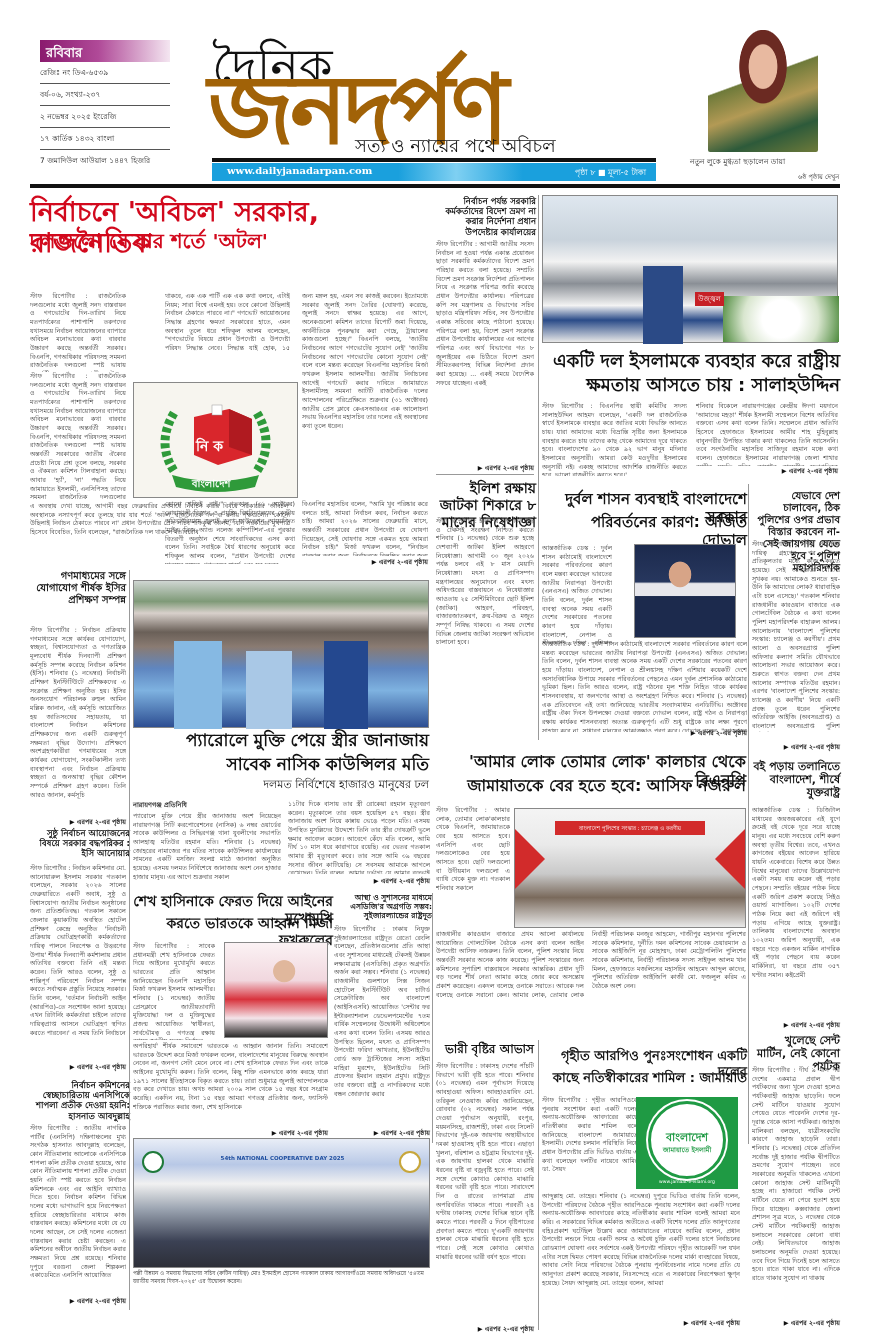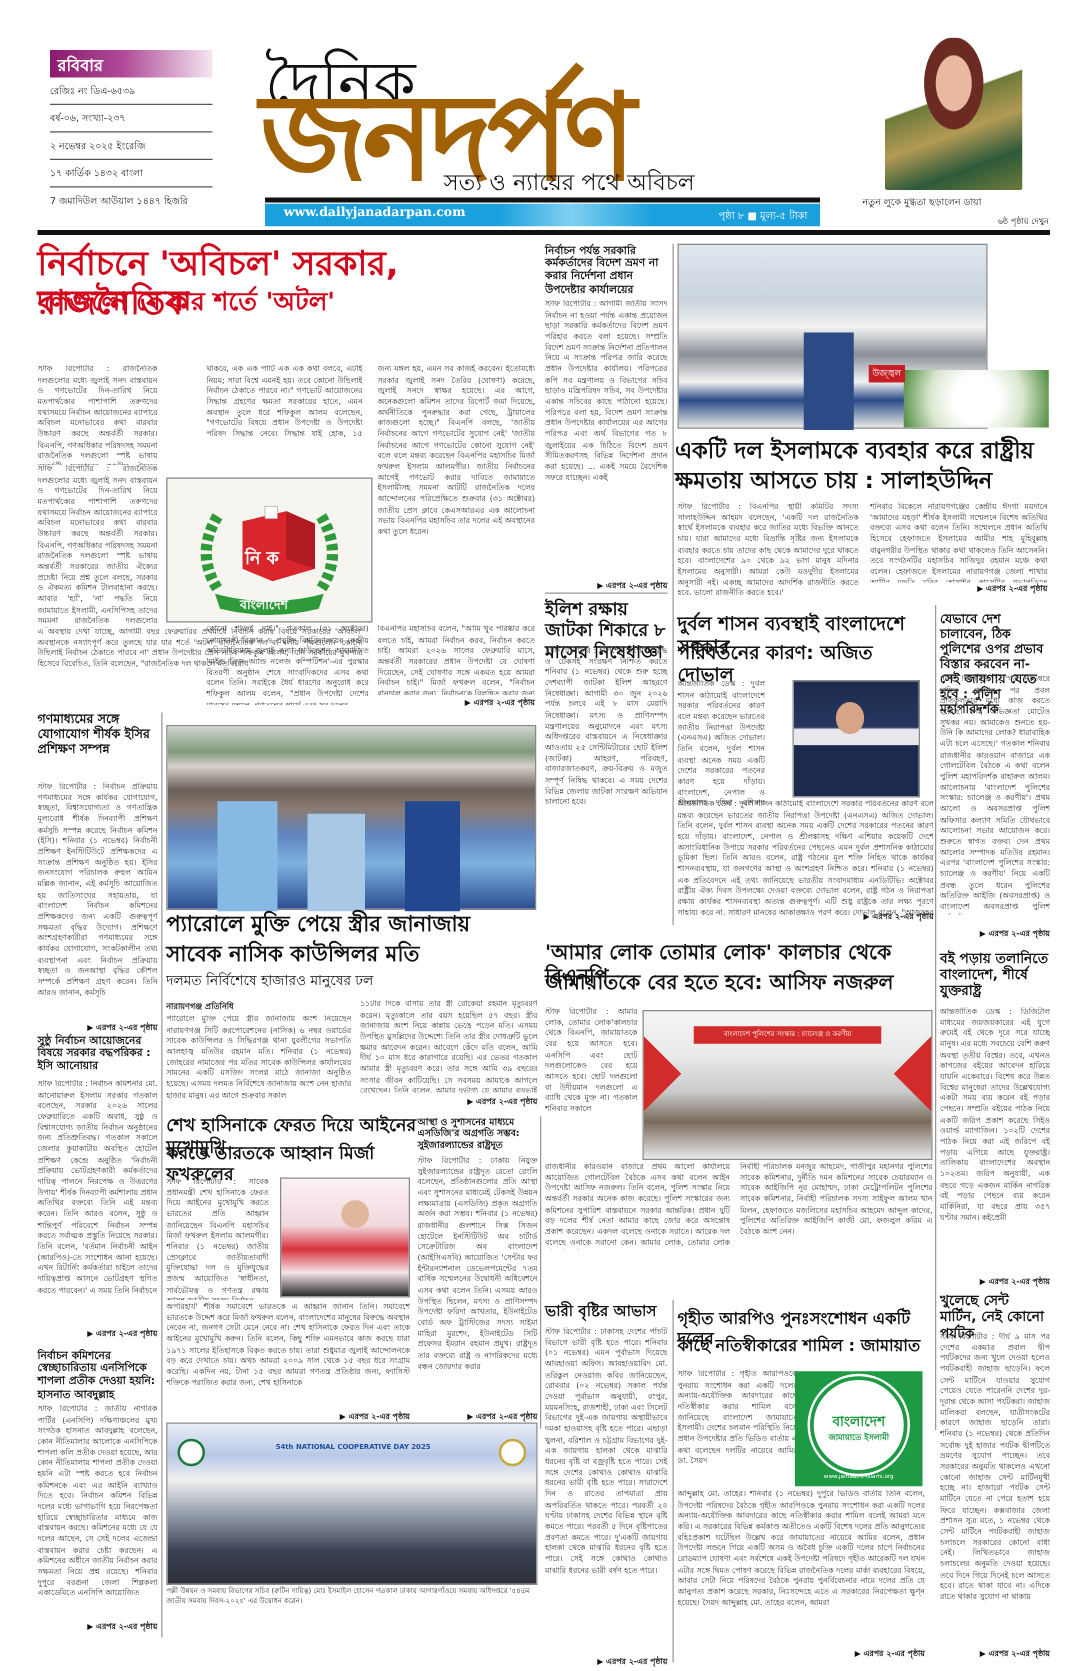--- a/index.html
+++ b/index.html
@@ -16,21 +16,21 @@
 .mast-rule{left:212px;top:158px;width:444px;height:4px;background:#111}
 .urlbar{left:212px;top:163px;width:444px;height:18px;background:linear-gradient(90deg,#1aa0dd 0%,#1aa0dd 42%,#7fd0f2 55%,#1aa0dd 70%,#1aa0dd 100%)}
 .urlbar .url{position:absolute;left:15px;top:2px;font-family:"DejaVu Serif",serif;font-size:10px;color:#fff;font-weight:bold}
 .urlbar .price{position:absolute;right:10px;top:3px;font-size:8px;color:#fff}
 .celeb{left:708px;top:30px;width:110px;height:122px;background:radial-gradient(ellipse at 50% 30%,#e8b9a0 0 18%,#6b2a22 19% 30%,transparent 31%),linear-gradient(160deg,#fff 0%,#fff 40%,#6e7a3a 41%,#b39a55 60%,#2d5a3a 80%,#6e7a3a 100%);border-radius:2px}
 .celeb-cap{left:690px;top:156px;font-size:7.5px;color:#222}
 .celeb-see{left:798px;top:172px;font-size:6.5px;color:#222}
 .toprule{left:30px;top:184px;width:810px;height:4px;background:#111}
 
 .hl-red{color:#d2091d;font-weight:bold;text-align:left;line-height:1.15}
-.hl{color:#111;font-weight:bold;text-align:left;line-height:1.2}
+.hl{color:#111;font-weight:bold;text-align:right;line-height:1.2}
 .body{font-size:6.2px;line-height:1.4;color:#333;text-align:justify}
 .cont{font-size:6.3px;text-align:right;color:#111;font-weight:bold}
 .img{border:1px solid #888}
 .vrule{width:1px;background:#999}
 .hrule{height:1px;background:#999}
 </style>
 </head>
 <body>
 
 <div class="abs mast-left">
@@ -77,21 +77,21 @@
   </svg>
   <span class="abs" style="left:62px;top:52px;font-size:14px;color:#fff;font-weight:bold">নি ক</span>
   <span class="abs" style="left:58px;top:93px;font-size:10px;color:#fff;font-weight:bold">বাংলাদেশ</span>
 </div>
 
 <div class="abs hl" style="left:436px;top:196px;width:100px;font-size:8.5px">নির্বাচন পর্যন্ত সরকারি কর্মকর্তাদের বিদেশ ভ্রমণ না করার নির্দেশনা প্রধান উপদেষ্টার কার্যালয়ের</div>
 <div class="abs body" style="left:436px;top:240px;width:98px;height:190px;overflow:hidden">স্টাফ রিপোর্টার : আগামী জাতীয় সংসদ নির্বাচন না হওয়া পর্যন্ত একান্ত প্রয়োজন ছাড়া সরকারি কর্মকর্তাদের বিদেশ ভ্রমণ পরিহার করতে বলা হয়েছে। সম্প্রতি বিদেশ ভ্রমণ সংক্রান্ত নির্দেশনা প্রতিপালন নিয়ে এ সংক্রান্ত পরিপত্র জারি করেছে প্রধান উপদেষ্টার কার্যালয়। পরিপত্রের কপি সব মন্ত্রণালয় ও বিভাগের সচিব ছাড়াও মন্ত্রিপরিষদ সচিব, সব উপদেষ্টার একান্ত সচিবের কাছে পাঠানো হয়েছে। পরিপত্রে বলা হয়, বিদেশ ভ্রমণ সংক্রান্ত প্রধান উপদেষ্টার কার্যালয়ের এর আগের পরিপত্র এবং অর্থ বিভাগের গত ৮ জুলাইয়ের এক চিঠিতে বিদেশ ভ্রমণ সীমিতকরণসহ বিভিন্ন নির্দেশনা প্রদান করা হয়েছে। ... একই সময়ে বৈদেশিক সফরে যাচ্ছেন। একই</div>
 <div class="abs cont" style="left:436px;top:463px;width:98px">▶ এরপর ২-এর পৃষ্ঠায়</div>
 <div class="abs hrule" style="left:436px;top:474px;width:98px"></div>
 
-<div class="abs img" style="left:542px;top:195px;width:248px;height:148px;background:linear-gradient(180deg,#dfe7ef 0%,#c9d3dc 30%,#f2f2f2 45%,#8a8f96 60%,#f3f3f3 75%,#2a4b88 85%,#e8e8e8 100%)">
+<div class="abs img" style="left:542px;top:195px;width:296px;height:148px;background:linear-gradient(180deg,#dfe7ef 0%,#c9d3dc 30%,#f2f2f2 45%,#8a8f96 60%,#f3f3f3 75%,#2a4b88 85%,#e8e8e8 100%)">
   <div class="abs" style="left:100px;top:70px;width:40px;height:78px;background:#2b4a86"></div>
   <div class="abs" style="left:180px;top:100px;width:116px;height:46px;background:radial-gradient(circle,#fff 30%,#d9e6cf 60%,#4d8a3c 100%)"></div>
   <div class="abs" style="left:152px;top:96px;background:#c62026;color:#fff;font-size:7px;padding:1px 3px">উজ্জ্বল</div>
 </div>
 <div class="abs hl" style="left:540px;top:350px;width:300px;font-size:18px">একটি দল ইসলামকে ব্যবহার করে রাষ্ট্রীয়</div>
 <div class="abs hl" style="left:540px;top:374px;width:300px;font-size:18px">ক্ষমতায় আসতে চায় : সালাহউদ্দিন</div>
 <div class="abs body" style="left:542px;top:402px;width:145px;height:74px;overflow:hidden">স্টাফ রিপোর্টার : বিএনপির স্থায়ী কমিটির সদস্য সালাহউদ্দিন আহমদ বলেছেন, 'একটি দল রাজনৈতিক স্বার্থে ইসলামকে ব্যবহার করে জাতির মধ্যে বিভক্তি আনতে চায়। যারা আমাদের মধ্যে বিভ্রান্তি সৃষ্টির জন্য ইসলামকে ব্যবহার করতে চায় তাদের কাছ থেকে আমাদের দূরে থাকতে হবে। বাংলাদেশের ৯০ থেকে ৯২ ভাগ মানুষ মদিনার ইসলামের অনুসারী। আমরা কেউ মওদুদীর ইসলামের অনুসারী নই। একচ্ছ আমাদের আদর্শিক রাজনীতি করতে হবে, ভালো রাজনীতি করতে হবে।'</div>
 <div class="abs body" style="left:696px;top:402px;width:142px;height:64px;overflow:hidden">শনিবার বিকেলে নারায়ণগঞ্জের কেন্দ্রীয় ঈদগা ময়দানে 'আমাদের মহড়া' শীর্ষক ইসলামী সম্মেলনে বিশেষ অতিথির বক্তব্যে এসব কথা বলেন তিনি। সম্মেলনে প্রধান অতিথি হিসেবে হেফাজতে ইসলামের আমীর শাহ মুহিবুল্লাহ বাবুনগরীর উপস্থিত থাকার কথা থাকলেও তিনি আসেননি। তবে সংগঠনটির মহাসচিব সাজিদুর রহমান মঞ্চে কথা বলেন। হেফাজতে ইসলামের নারায়ণগঞ্জ জেলা শাখার আমীর মুফতি মুনির হোসাইন কাসেমীর সভাপতিত্বে অনুষ্ঠানে বিএনপি, জমিয়তে উলামায়ে ইসলাম ও হেফাজতে</div>
 <div class="abs cont" style="left:696px;top:466px;width:142px">▶ এরপর ২-এর পৃষ্ঠায়</div>
 

